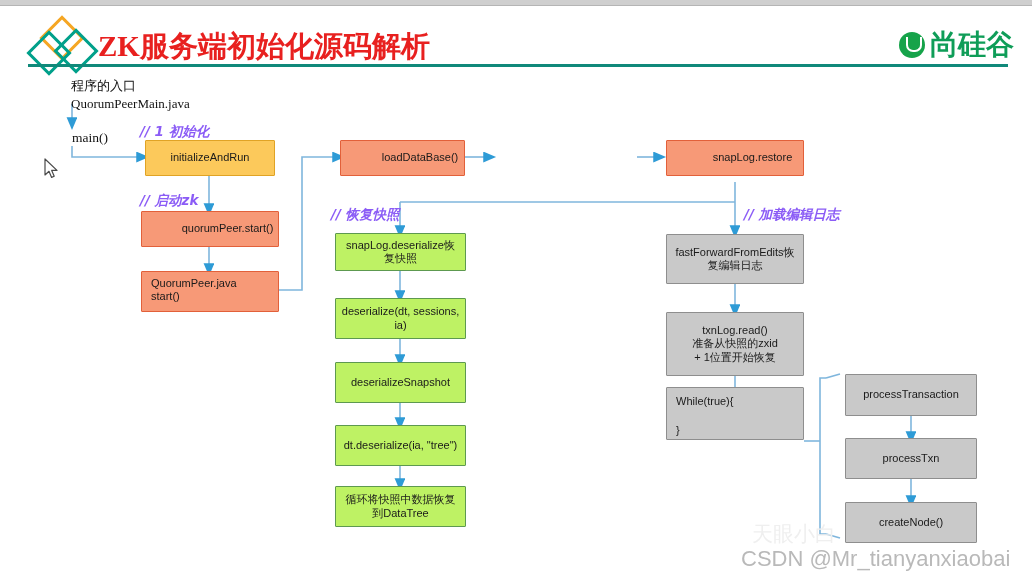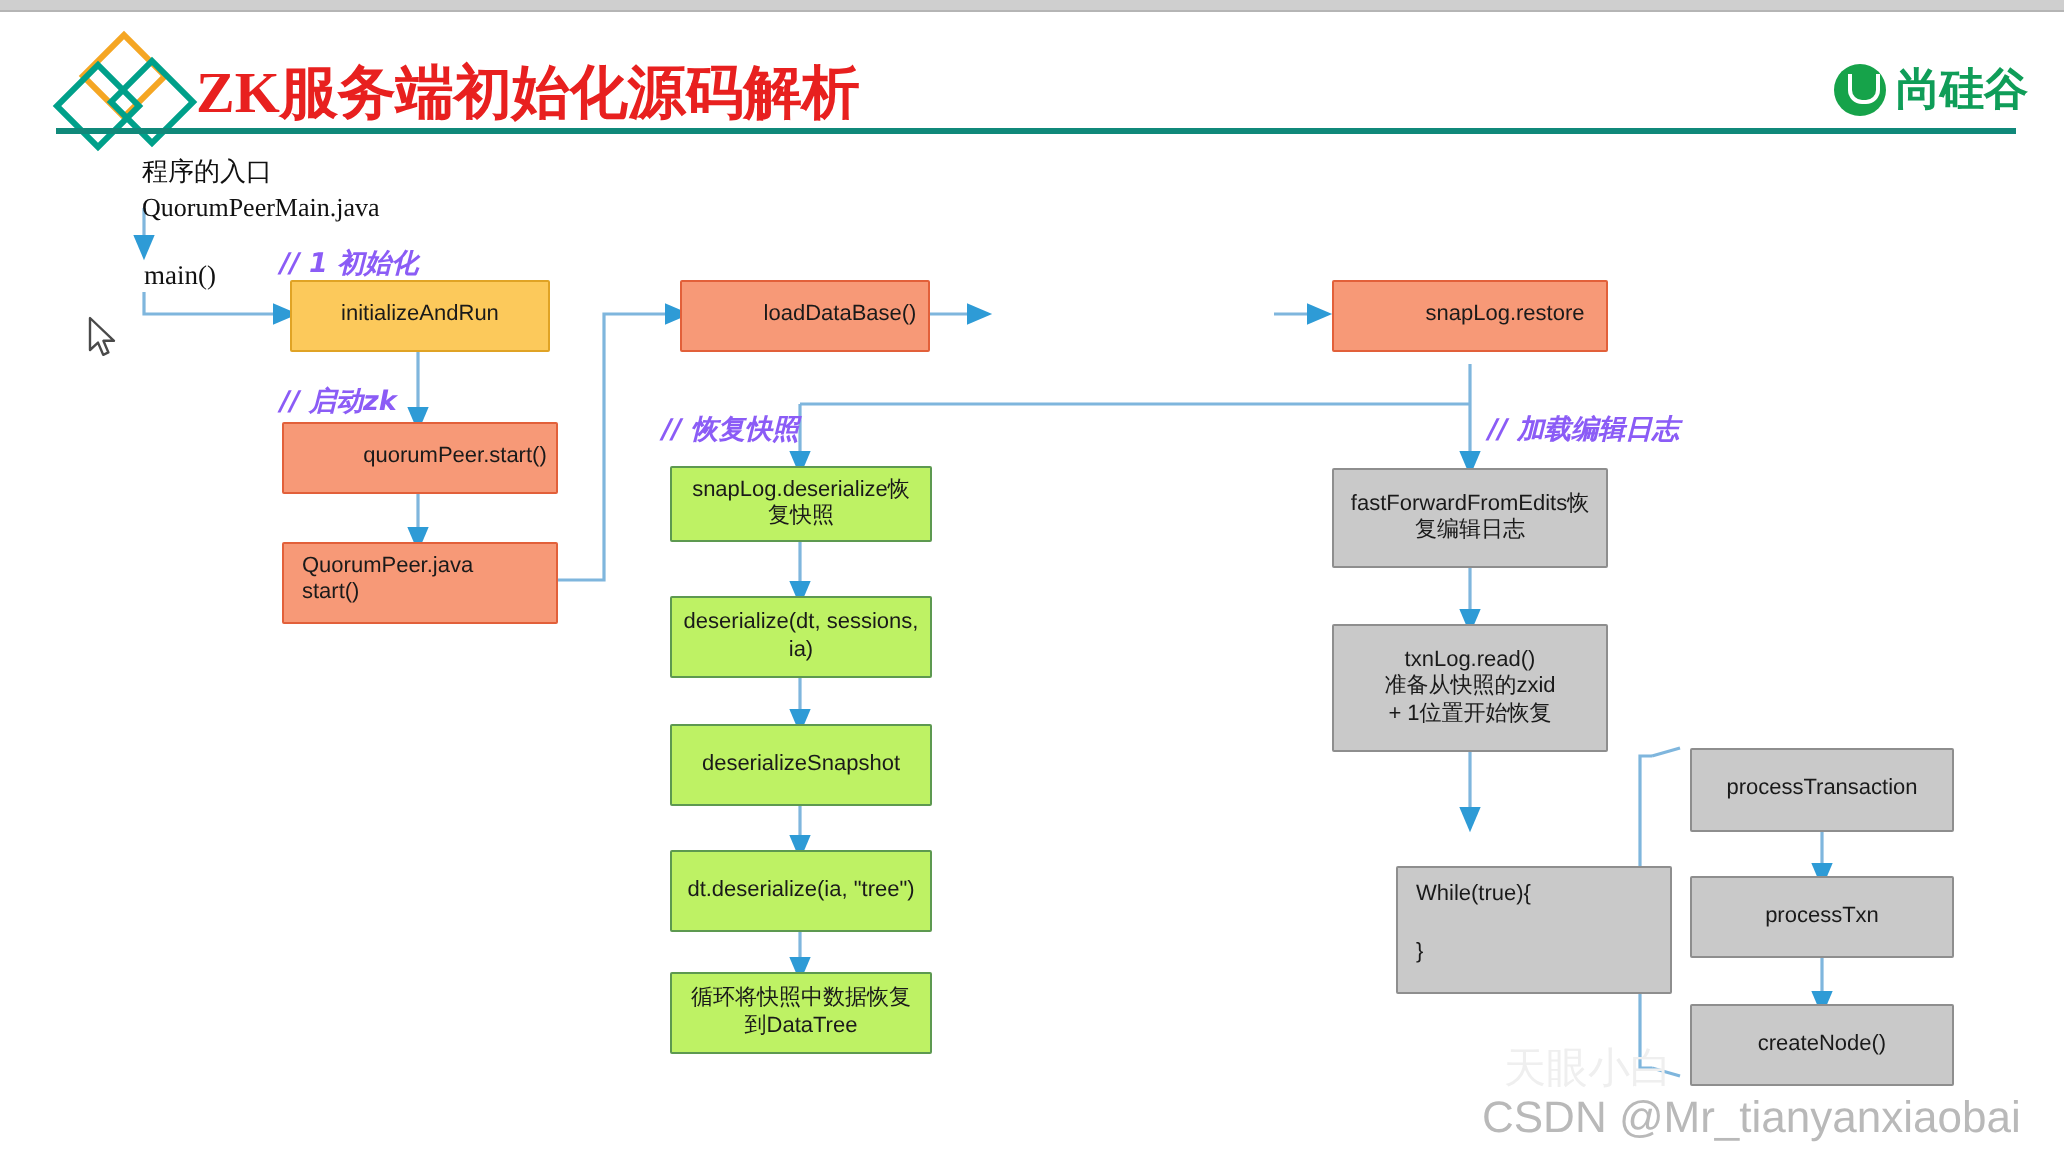--- a/index.html
+++ b/index.html
@@ -34,21 +34,21 @@
   }
   .title .zk{color:#e8201f;font-family:"Liberation Serif","DejaVu Serif",serif;}
   .hdr-rule{position:absolute;left:28px;top:58px;width:980px;height:3px;background:#10897a;}
 
   .logo-right{position:absolute;right:18px;top:24px;height:30px;display:flex;align-items:center;gap:5px;}
   .u-mark{width:26px;height:26px;border-radius:50%;background:#16a34a;position:relative;}
   .u-mark::after{
     content:"";position:absolute;left:7px;top:5px;width:12px;height:13px;
     border:2.6px solid #ffffff;border-top:none;border-radius:0 0 7px 7px;
   }
-  .logo-right-text{font-size:22px;font-weight:bold;color:#0f9d58;white-space:nowrap;
+  .logo-right-text{font-size:28px;font-weight:bold;color:#0f9d58;white-space:nowrap;
      font-family:"DejaVu Sans","Liberation Sans",sans-serif;}
 
   
   .node{
     position:absolute;box-sizing:border-box;
     display:flex;align-items:center;justify-content:center;
     text-align:center;font-size:11px;color:#1a1a1a;line-height:1.22;
     padding:2px 5px;border-radius:1px;
   }
   .n-yellow{background:#fcc95b;border:1px solid #e0a325;}
@@ -193,21 +193,21 @@
     <div class="node n-green" style="left:335px;top:480px;width:131px;height:41px;">循环将快照中数据恢复到DataTree</div>
 
     <div class="node n-gray" style="left:666px;top:228px;width:138px;height:50px;">fastForwardFromEdits恢复编辑日志</div>
 
     <div class="node n-gray" style="left:666px;top:306px;width:138px;height:64px;flex-direction:column;">
       <div>txnLog.read()</div>
       <div>准备从快照的zxid</div>
       <div>+ 1位置开始恢复</div>
     </div>
 
-    <div class="node n-gray n-left" style="left:666px;top:427px;width:138px;height:64px;display:block;padding-top:7px;margin-left:32px;">
+    <div class="node n-gray n-left" style="left:666px;top:381px;width:138px;height:53px;display:block;padding-top:7px;">
       <div>While(true){</div>
       <div style="margin-top:16px;">}</div>
     </div>
 
     <div class="node n-gray" style="left:845px;top:368px;width:132px;height:42px;">processTransaction</div>
 
     <div class="node n-gray" style="left:845px;top:432px;width:132px;height:41px;">processTxn</div>
 
     <div class="node n-gray" style="left:845px;top:496px;width:132px;height:41px;">createNode()</div>
 

